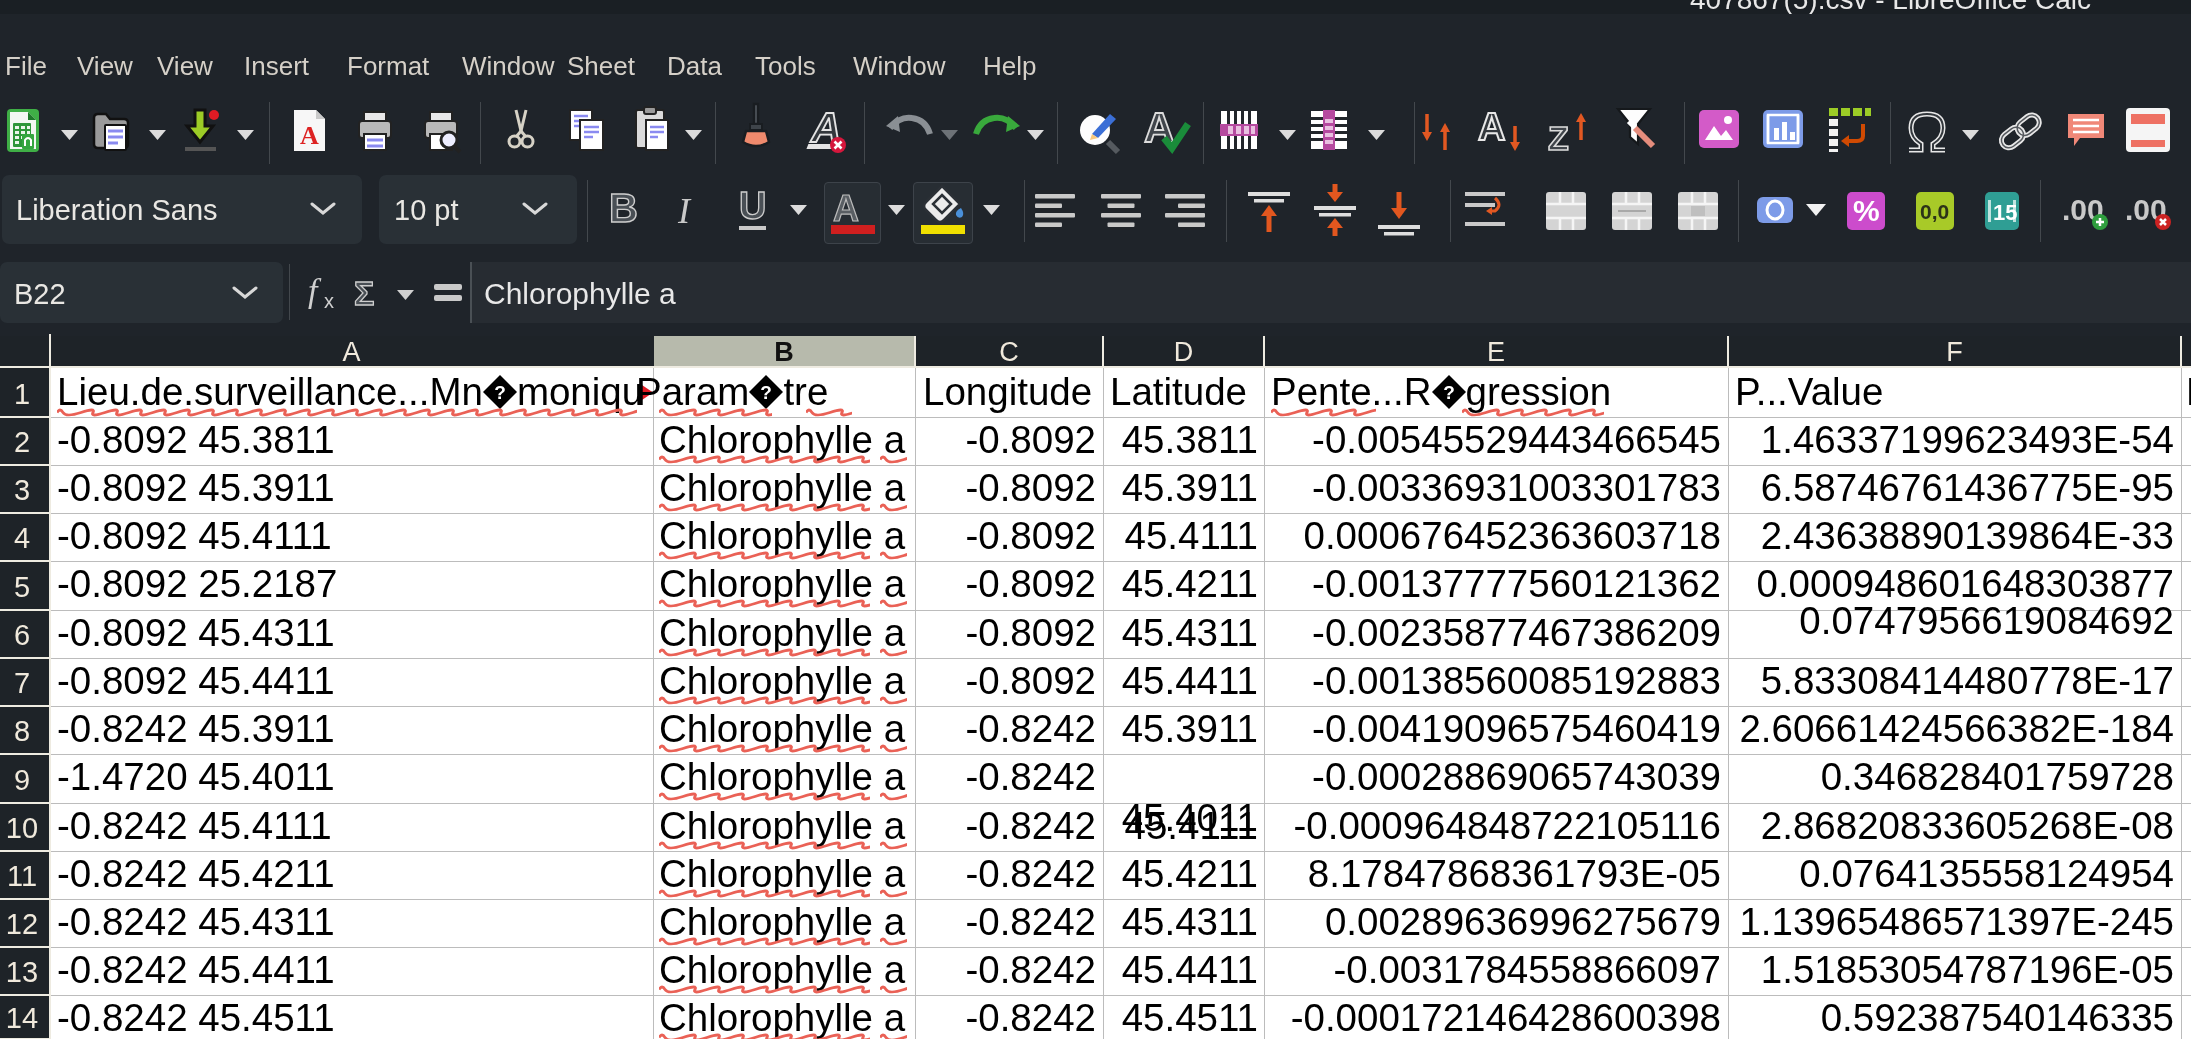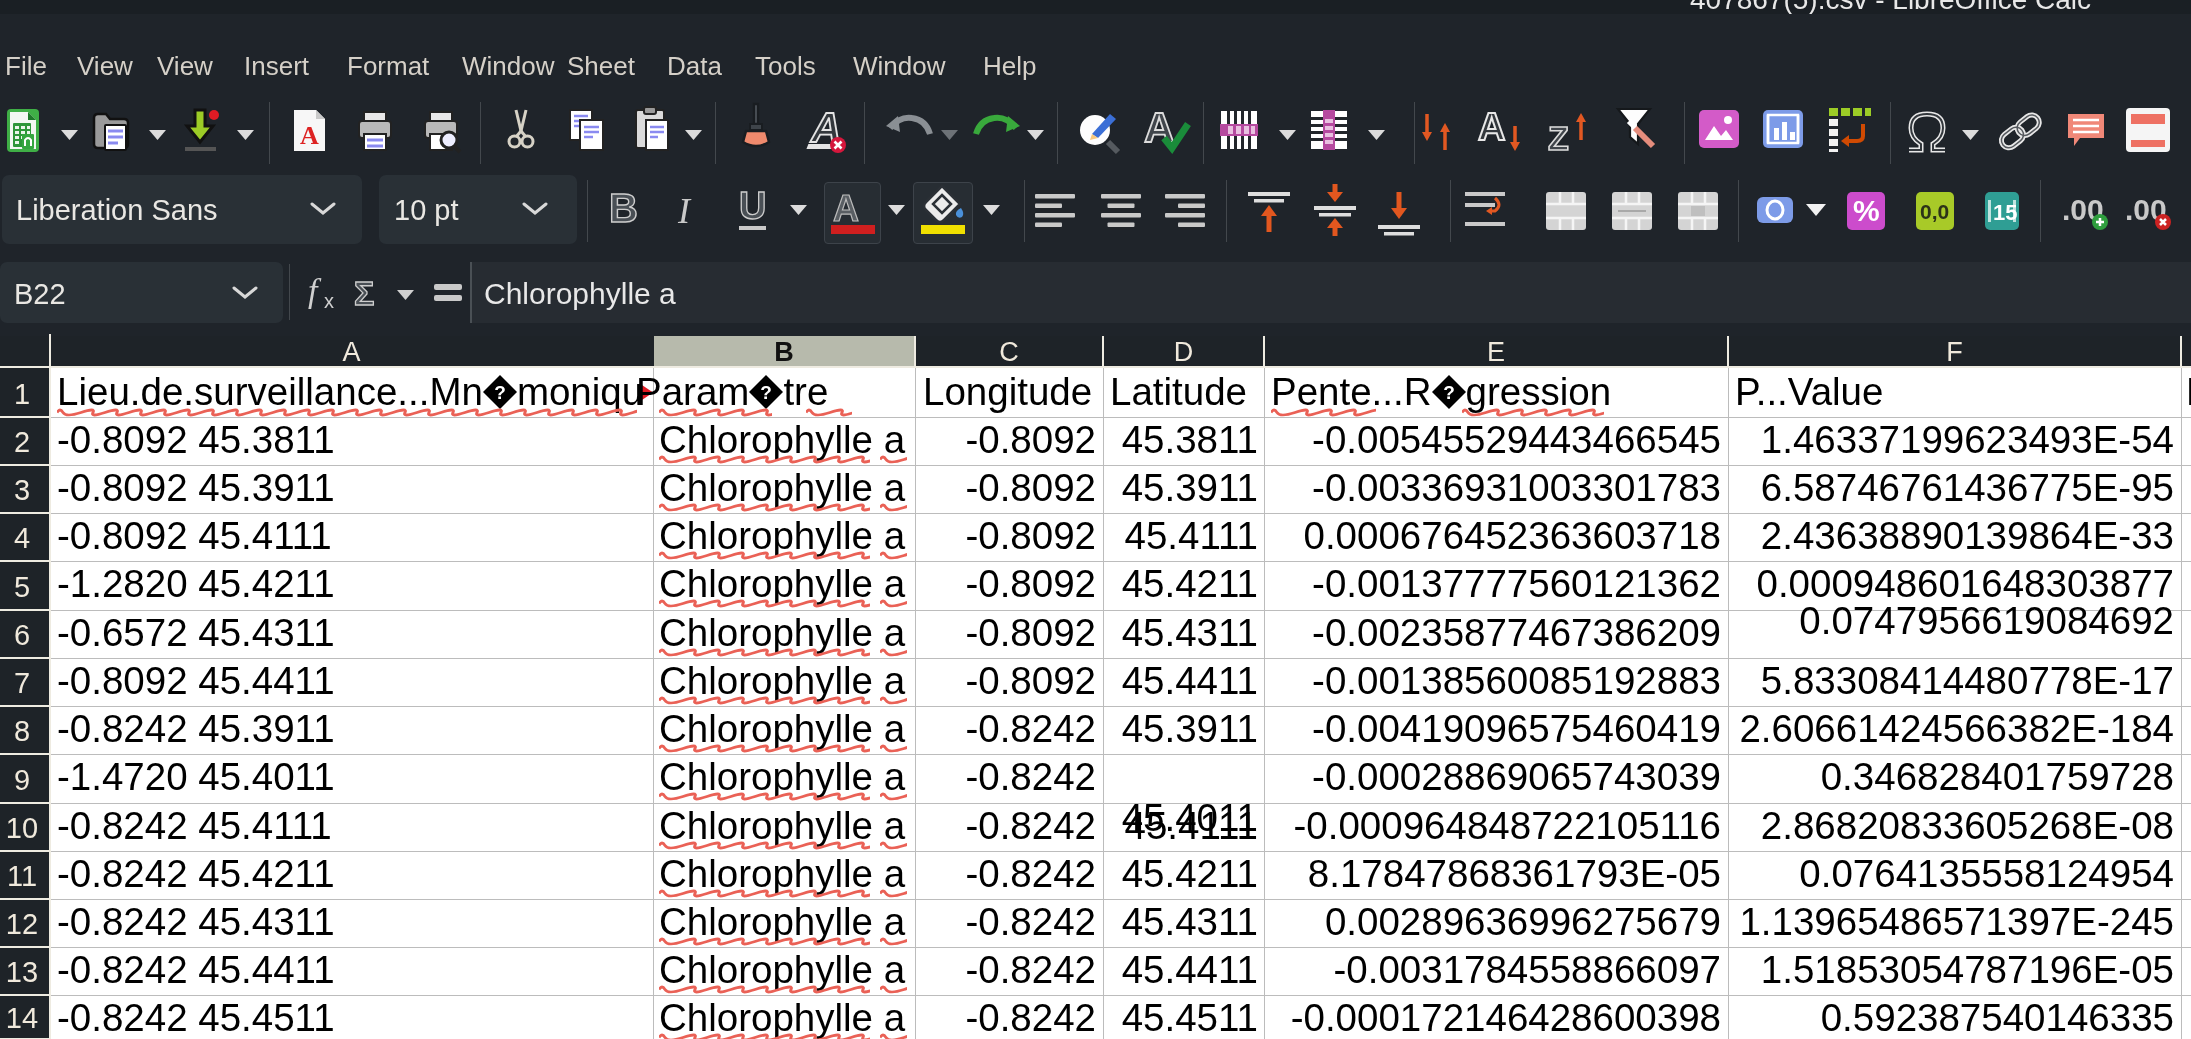--- a/index.html
+++ b/index.html
@@ -591,33 +591,33 @@
 <span class="cell" style="right:1095px;top:514px">-0.8092</span>
 <span class="cell" style="right:933px;top:514px">45.4111</span>
 <span class="cell" style="right:470px;top:514px">0.000676452363603718</span>
 <span class="cell" style="right:17px;top:514px">2.43638890139864E-33</span>
 <svg class="wv" style="left:659px;top:551px" width="211" height="9">
     <use href="#wavep"></use>
   </svg>
 <svg class="wv" style="left:880px;top:551px" width="27" height="9">
     <use href="#wavep"></use>
   </svg>
-<span class="cell" style="left:57px;top:562px">-1.2820 45.4211</span>
+<span class="cell" style="left:57px;top:562px">-0.8092 25.2187</span>
 <span class="cell" style="left:659px;top:562px">Chlorophylle a</span>
 <span class="cell" style="right:1095px;top:562px">-0.8092</span>
 <span class="cell" style="right:933px;top:562px">45.4211</span>
 <span class="cell" style="right:470px;top:562px">-0.00137777560121362</span>
 <span class="cell" style="right:17px;top:562px">0.000948601648303877</span>
 <svg class="wv" style="left:659px;top:599px" width="211" height="9">
     <use href="#wavep"></use>
   </svg>
 <svg class="wv" style="left:880px;top:599px" width="27" height="9">
     <use href="#wavep"></use>
   </svg>
-<span class="cell" style="left:57px;top:611px">-0.6572 45.4311</span>
+<span class="cell" style="left:57px;top:611px">-0.8092 45.4311</span>
 <span class="cell" style="left:659px;top:611px">Chlorophylle a</span>
 <span class="cell" style="right:1095px;top:611px">-0.8092</span>
 <span class="cell" style="right:933px;top:611px">45.4311</span>
 <span class="cell" style="right:470px;top:611px">-0.00235877467386209</span>
 <span class="cell" style="right:17px;top:599px">0.0747956619084692</span>
 <svg class="wv" style="left:659px;top:648px" width="211" height="9">
     <use href="#wavep"></use>
   </svg>
 <svg class="wv" style="left:880px;top:648px" width="27" height="9">
     <use href="#wavep"></use>

